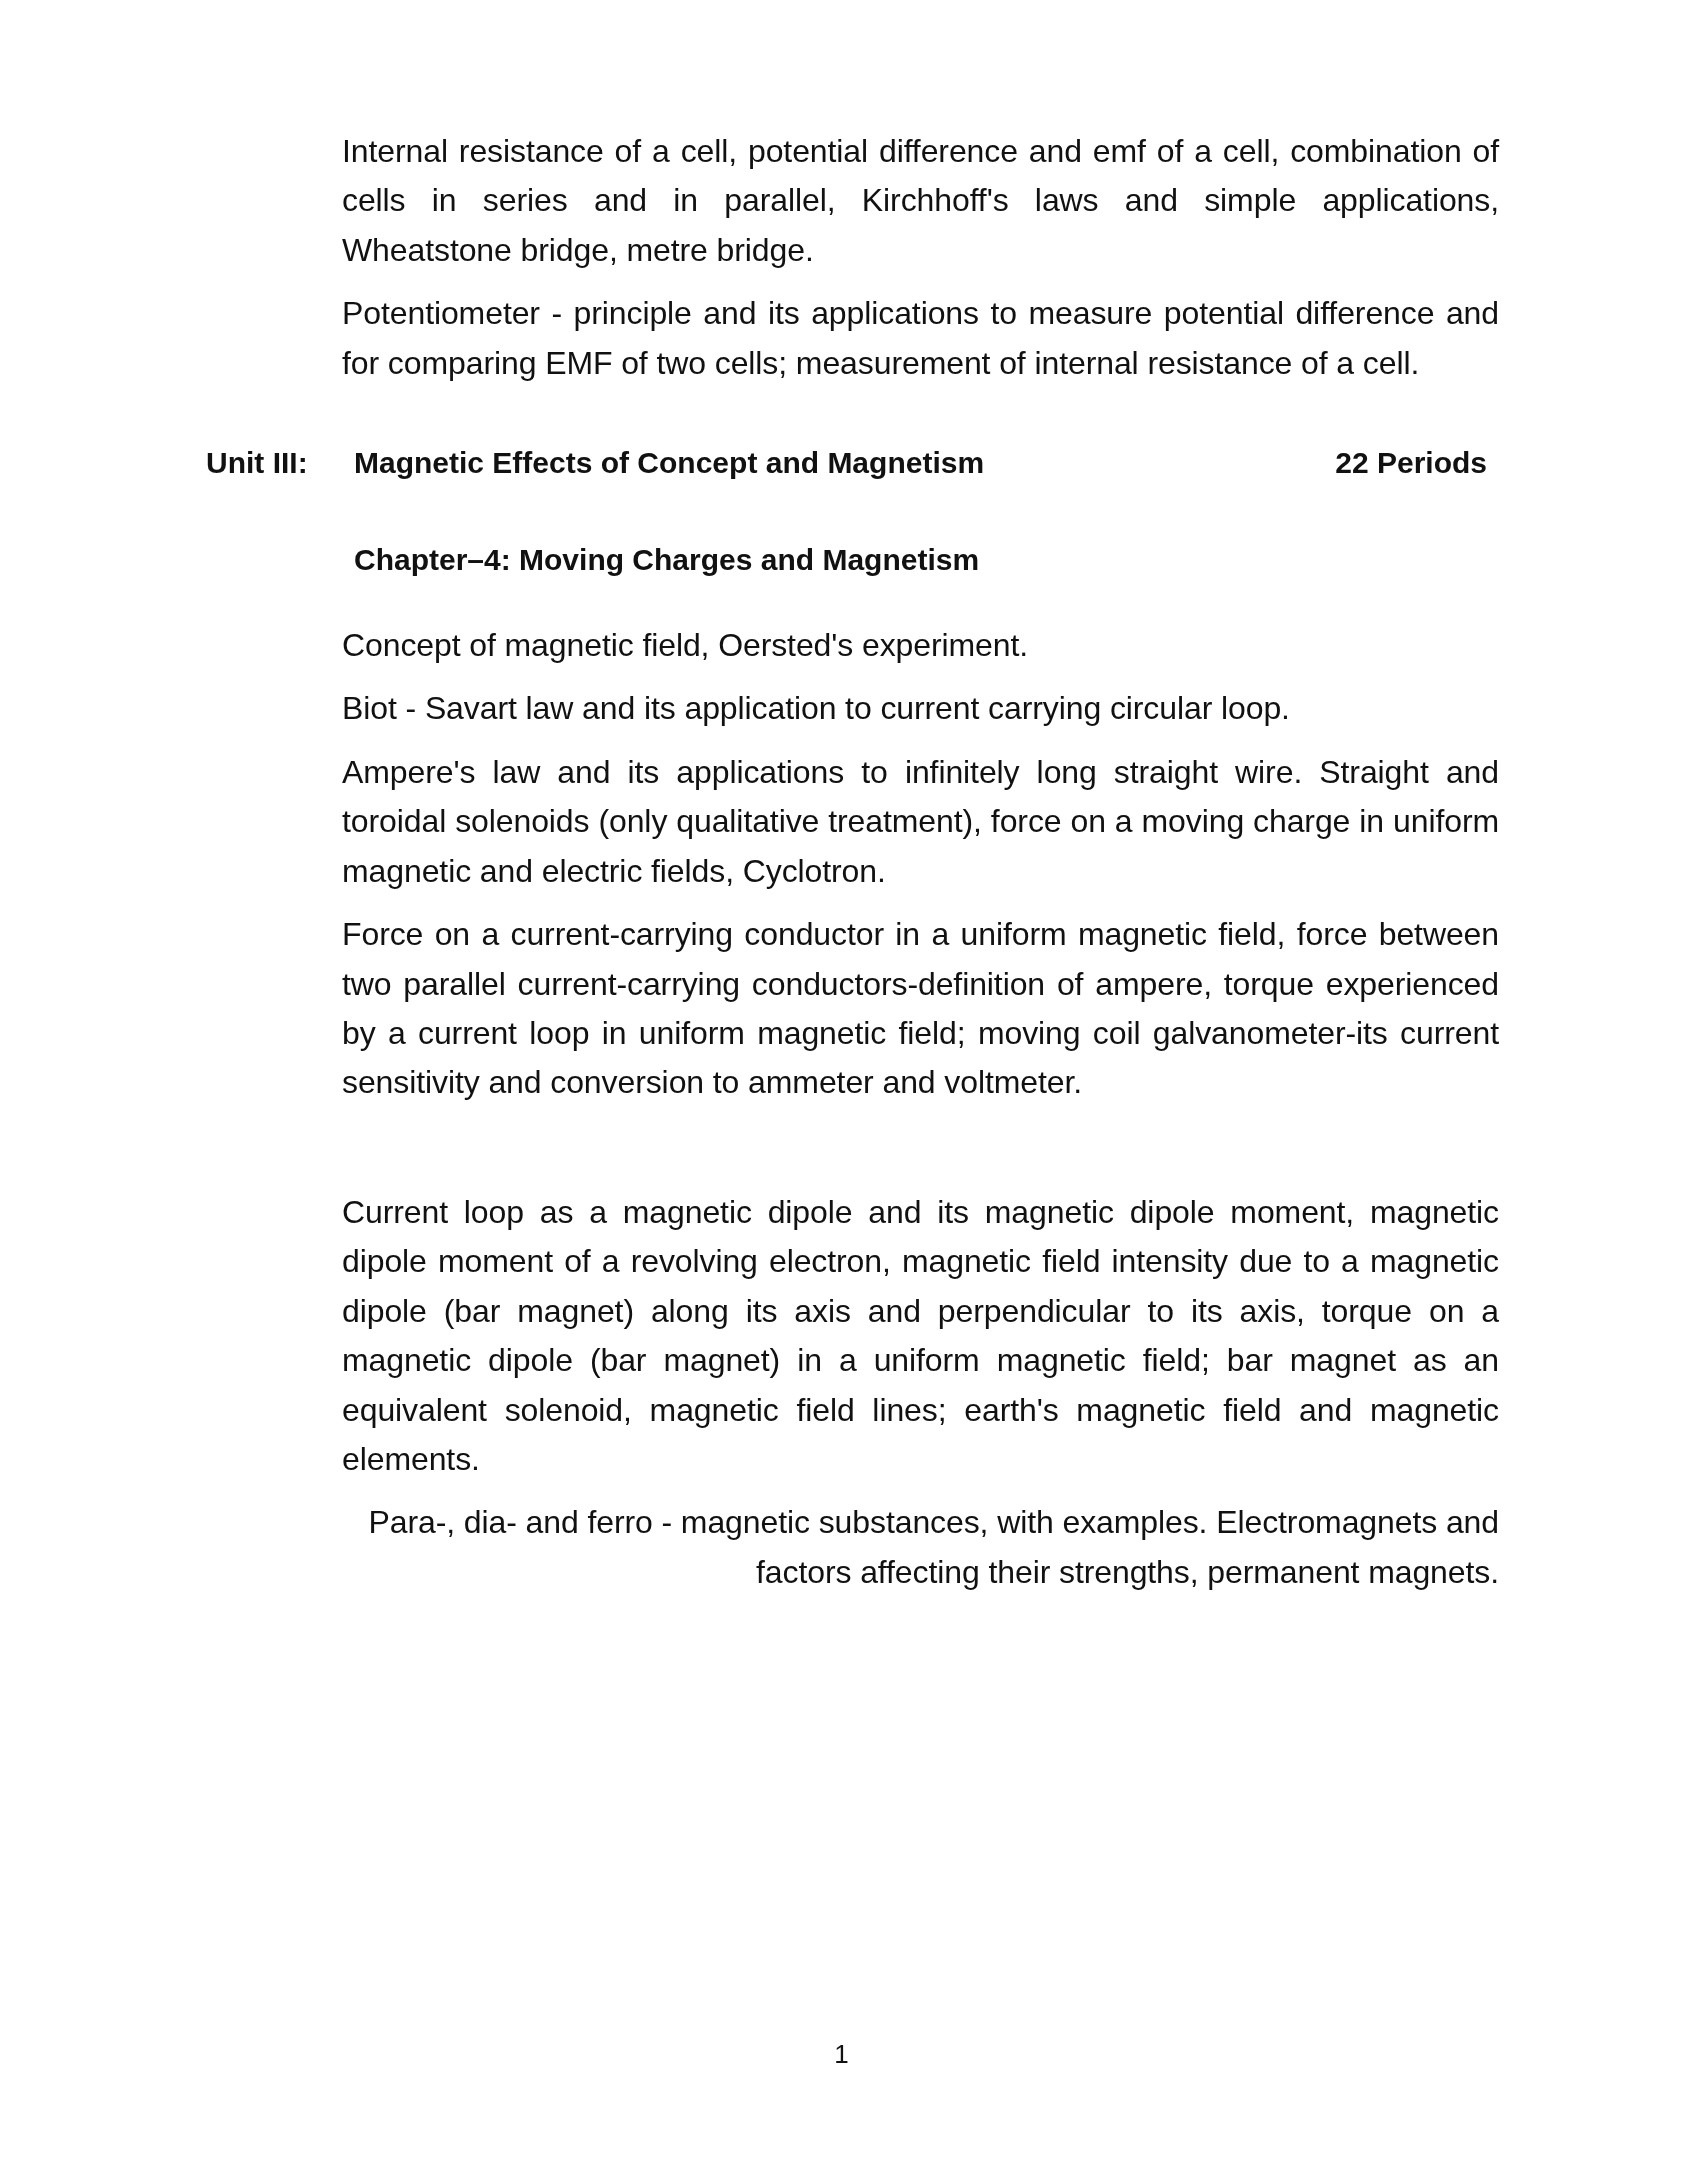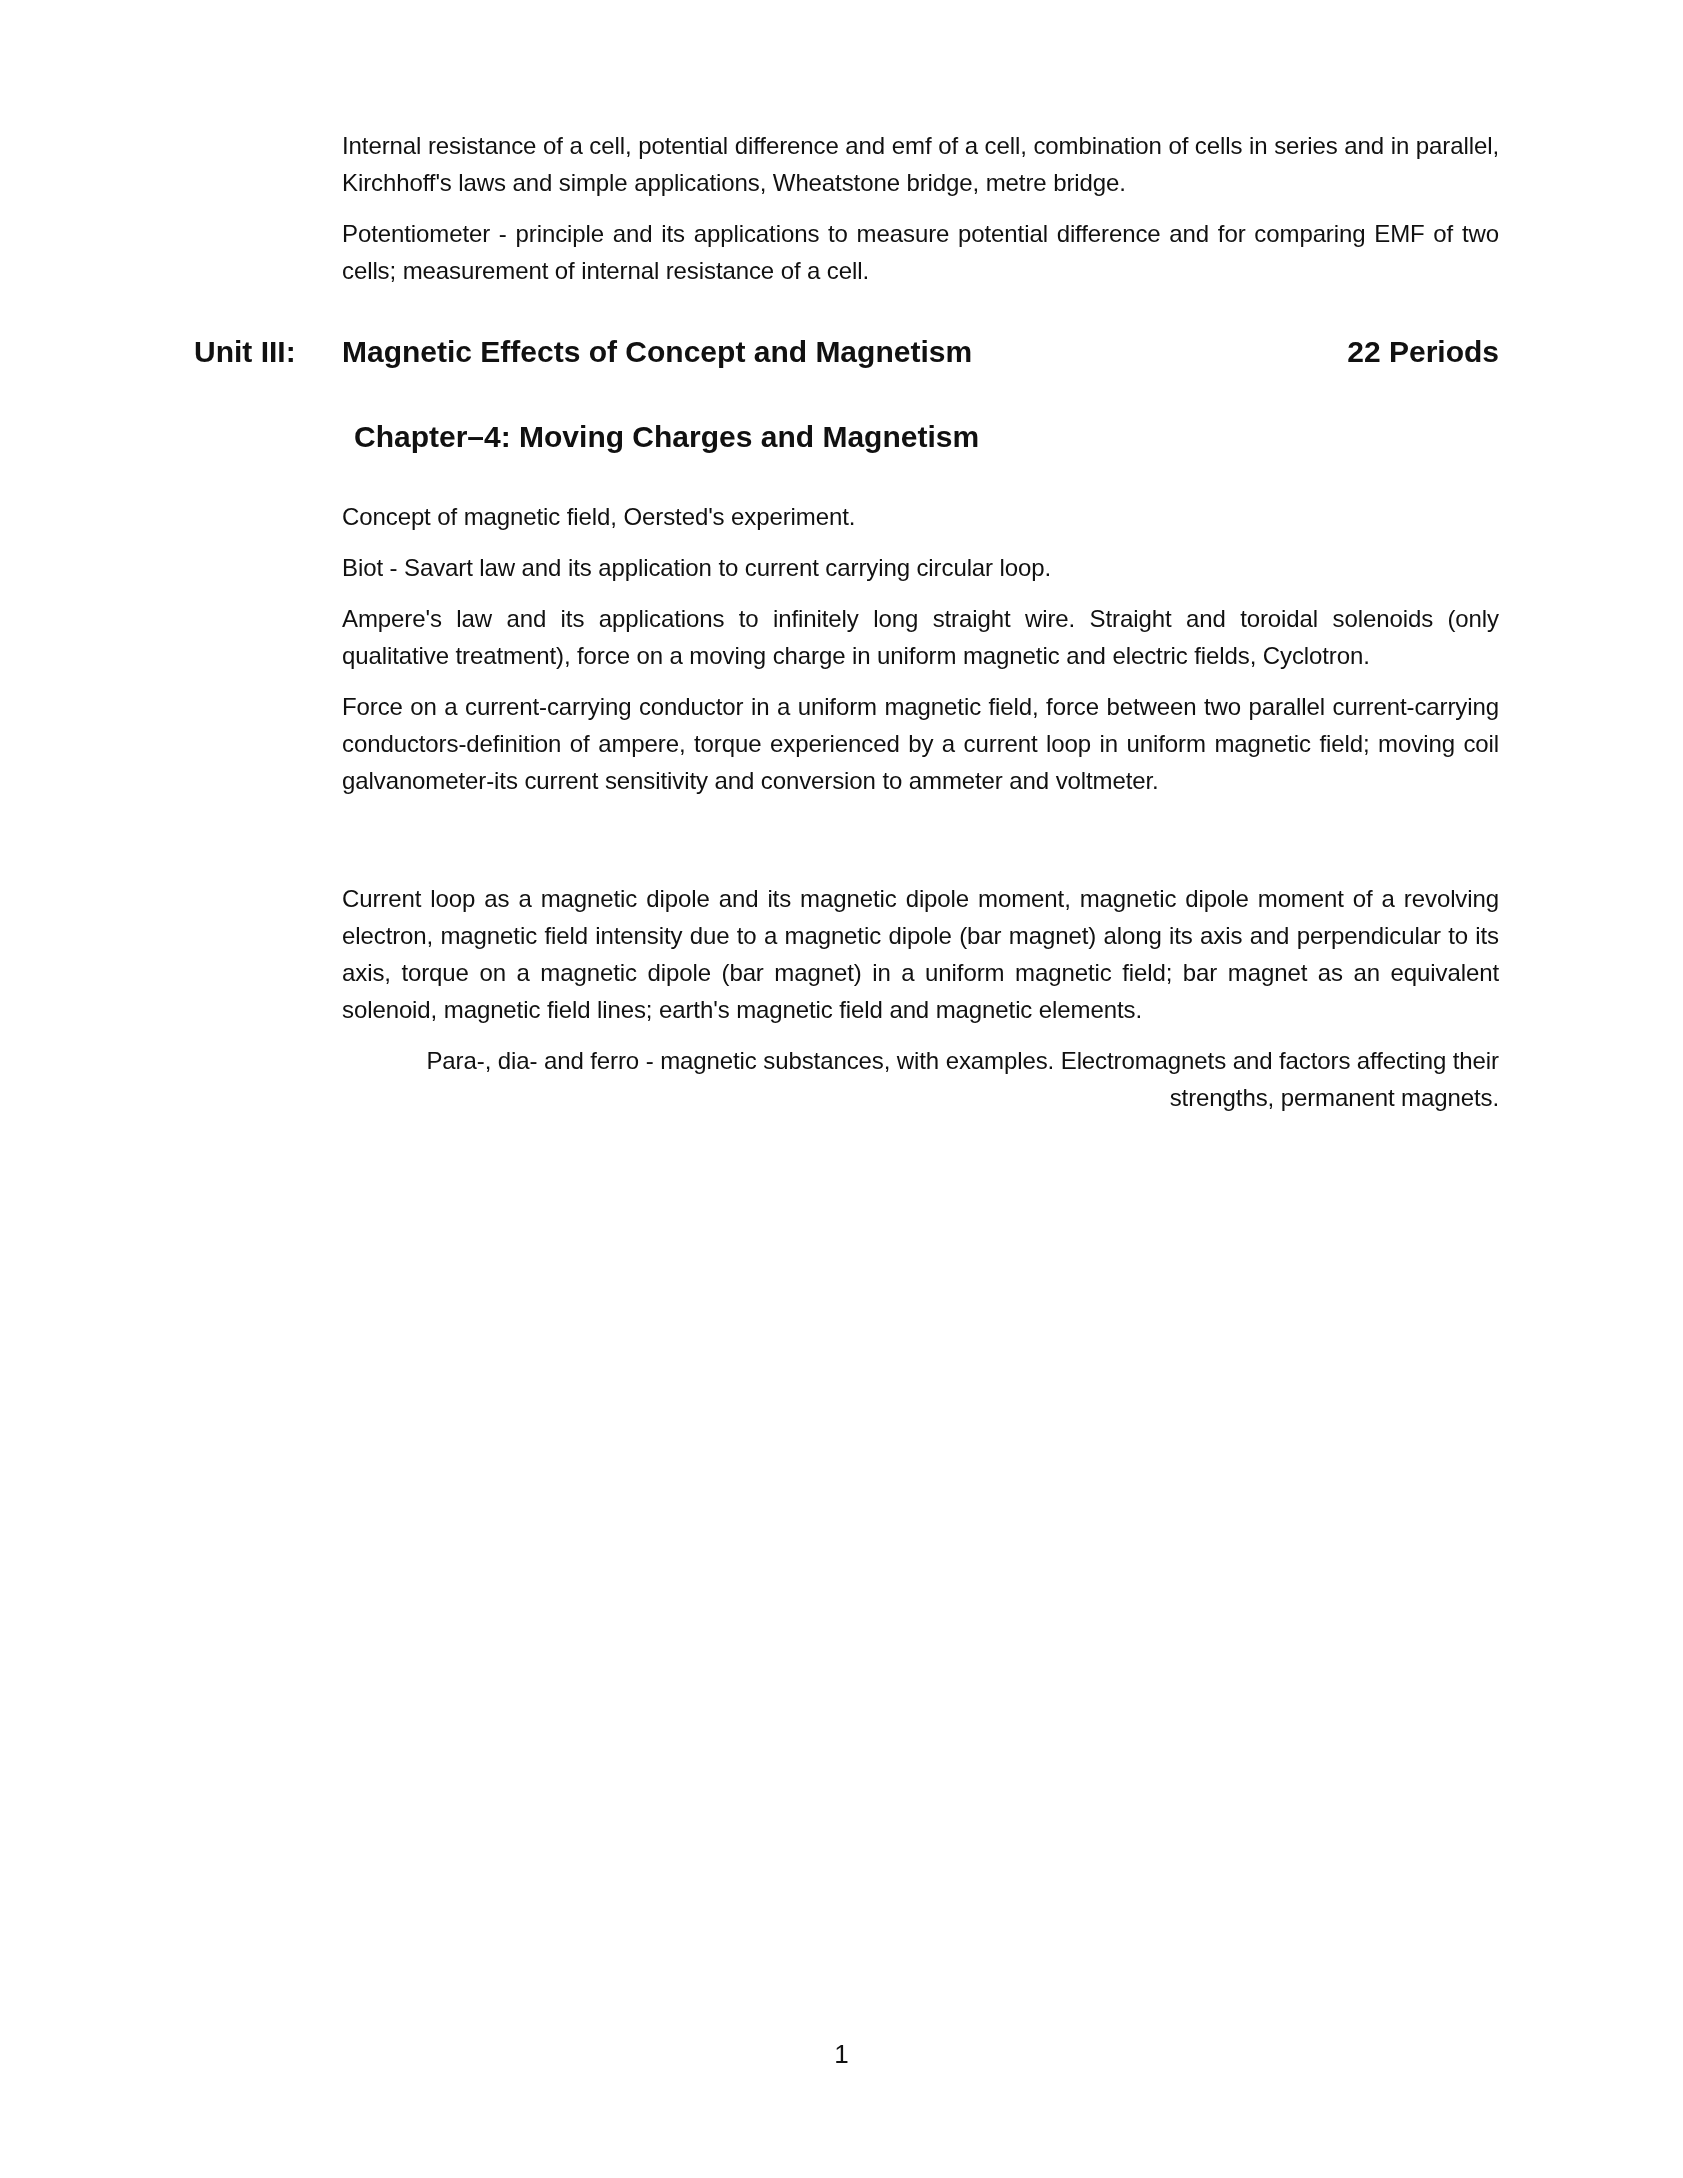--- a/index.html
+++ b/index.html
@@ -20,21 +20,21 @@
     box-sizing: border-box;
   }
   .content {
     position: absolute;
     left: 194px;
     top: 127px;
     width: 1305px;
   }
   
   .para {
-    font-size: 24px;
+    font-size: 32px;
     line-height: 1.545;
     text-align: justify;
     text-justify: inter-word;
     margin: 0 0 14px 0;
     padding-left: 148px;   
     letter-spacing: -0.1px;
     color: #111;
   }
   .para.last-left {
     text-align: right;
@@ -45,21 +45,21 @@
   .gap-md { height: 26px; }
   .gap-lg { height: 40px; }
 
   
   .unit-row {
     display: flex;
     align-items: baseline;
     font-weight: bold;
     font-size: 30px;
     line-height: 1.545;
-    margin: 0;
+    margin: 12px;
   }
   .unit-label {
     width: 148px;
     flex: 0 0 148px;
     font-weight: bold;
     white-space: nowrap;
   }
   .unit-title {
     flex: 1 1 auto;
     font-weight: bold;

